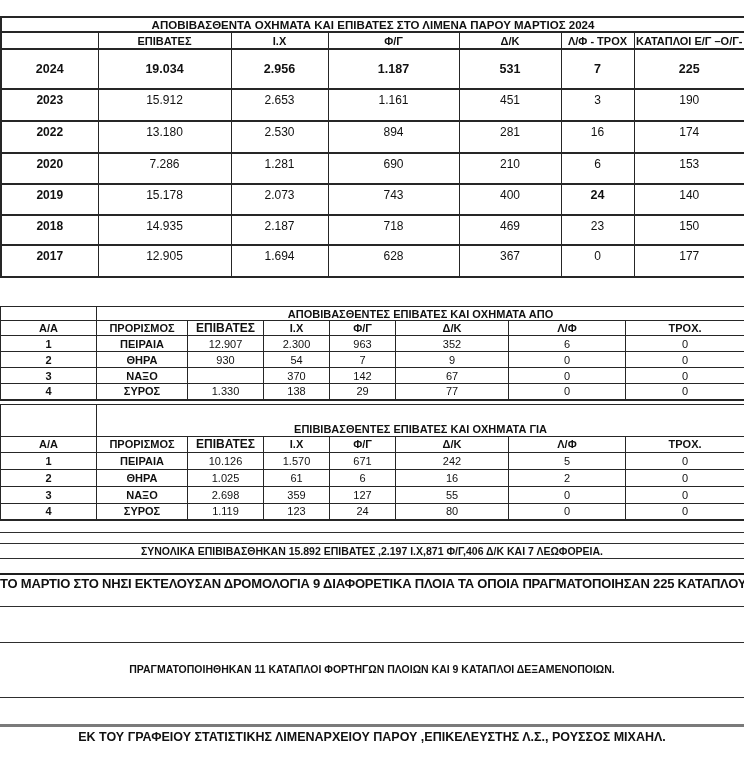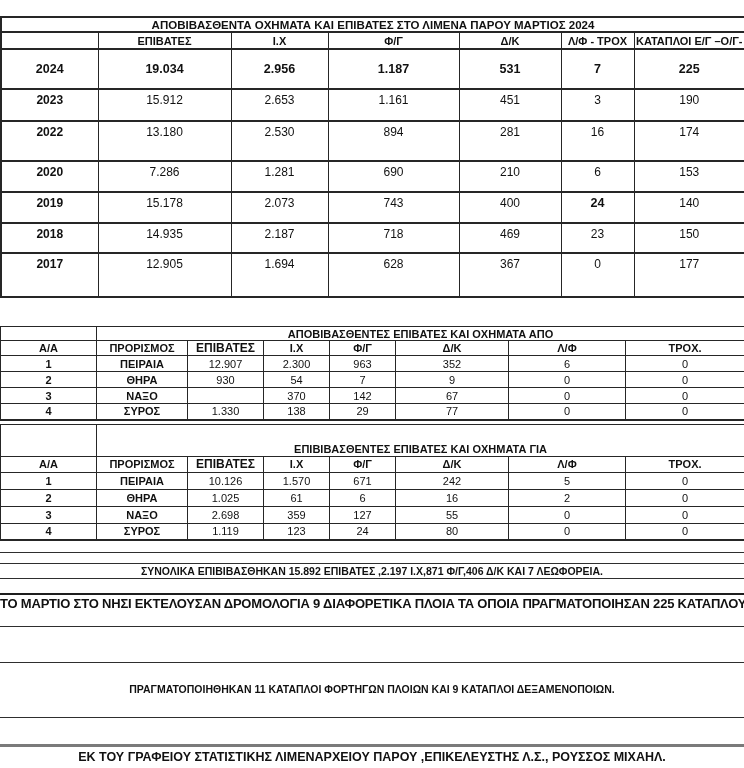--- a/index.html
+++ b/index.html
@@ -92,21 +92,21 @@
         </tr>
         <tr class="data" style="height: 32px;">
           <td class="year">2023</td>
           <td>15.912</td>
           <td>2.653</td>
           <td>1.161</td>
           <td>451</td>
           <td>3</td>
           <td>190</td>
         </tr>
-        <tr class="data" style="height: 40px;">
+        <tr class="data" style="height: 32px;">
           <td class="year">2022</td>
           <td>13.180</td>
           <td>2.530</td>
           <td>894</td>
           <td>281</td>
           <td>16</td>
           <td>174</td>
         </tr>
         <tr class="data" style="height: 31px;">
           <td class="year">2020</td>
@@ -128,21 +128,21 @@
         </tr>
         <tr class="data" style="height: 30px;">
           <td class="year">2018</td>
           <td>14.935</td>
           <td>2.187</td>
           <td>718</td>
           <td>469</td>
           <td>23</td>
           <td>150</td>
         </tr>
-        <tr class="data" style="height: 44px;">
+        <tr class="data" style="height: 32px;">
           <td class="year">2017</td>
           <td>12.905</td>
           <td>1.694</td>
           <td>628</td>
           <td>367</td>
           <td>0</td>
           <td>177</td>
         </tr>
       </tbody>
   </table>

